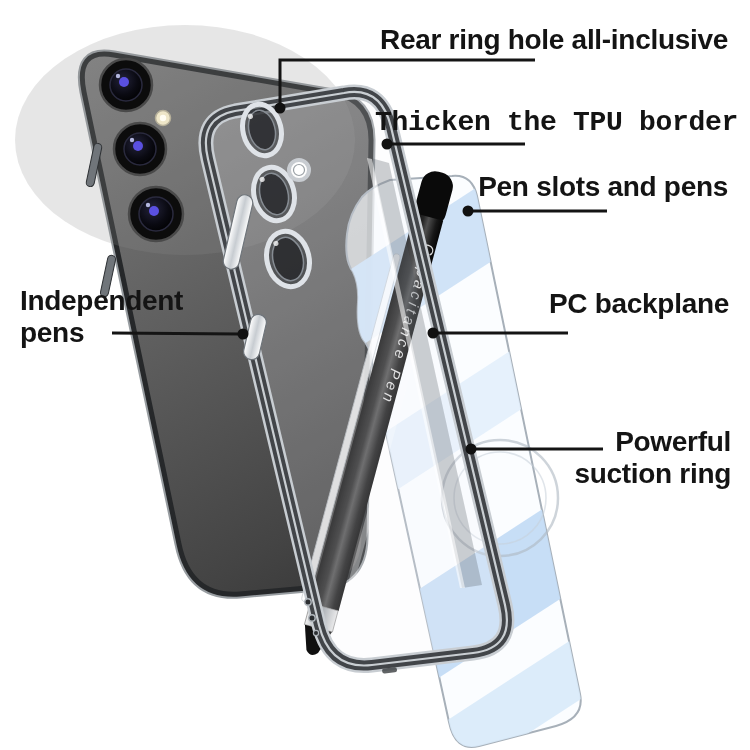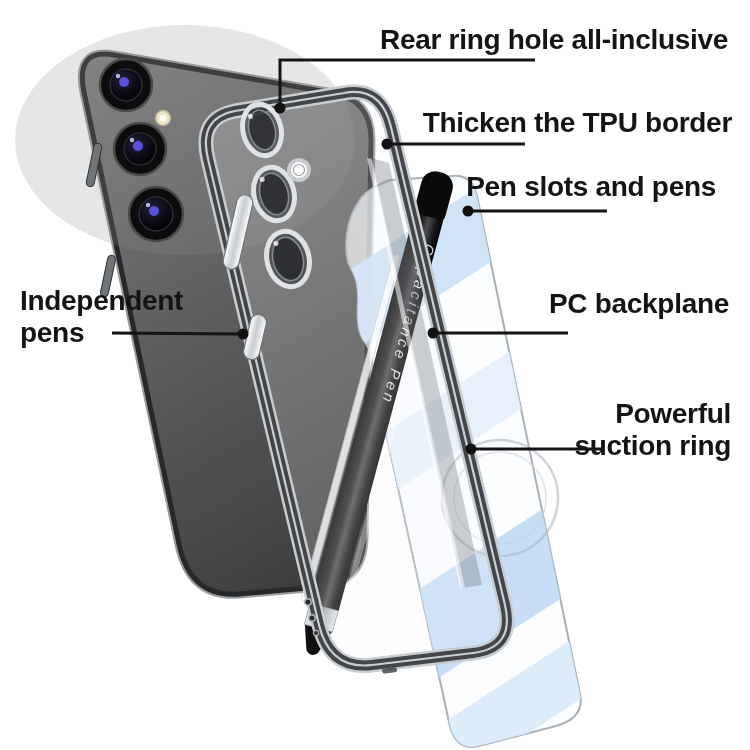--- a/index.html
+++ b/index.html
@@ -175,18 +175,18 @@
     <circle cx="280" cy="108" r="5.5"></circle>
     <circle cx="387" cy="144" r="5.5"></circle>
     <circle cx="468" cy="211" r="5.5"></circle>
     <circle cx="243" cy="334" r="5.5"></circle>
     <circle cx="433" cy="333" r="5.5"></circle>
     <circle cx="471" cy="449" r="5.5"></circle>
   </g>
 </svg>
 
   <div class="callout" style="top:24px; right:22px;">Rear ring hole all-inclusive</div>
-  <div class="callout" style="top:107px; right:18px;">Thicken the TPU border</div>
-  <div class="callout" style="top:171px; right:34px;">Pen slots and pens</div>
+  <div class="callout" style="top:107px; right:12px;font-family:Liberation Mono, monospace;">Thicken the TPU border</div>
+  <div class="callout" style="top:171px; right:22px;">Pen slots and pens</div>
   <div class="callout wrap" style="top:285px; left:20px; width:215px;">Independent pens</div>
   <div class="callout" style="top:288px; right:21px;margin-left:32px;">PC backplane</div>
-  <div class="callout wrap right" style="top:398px; right:19px; width:195px;">Powerful suction ring</div>
+  <div class="callout wrap right" style="top:426px; right:19px; width:195px;">Powerful suction ring</div>
 </div>
 
 </body></html>

